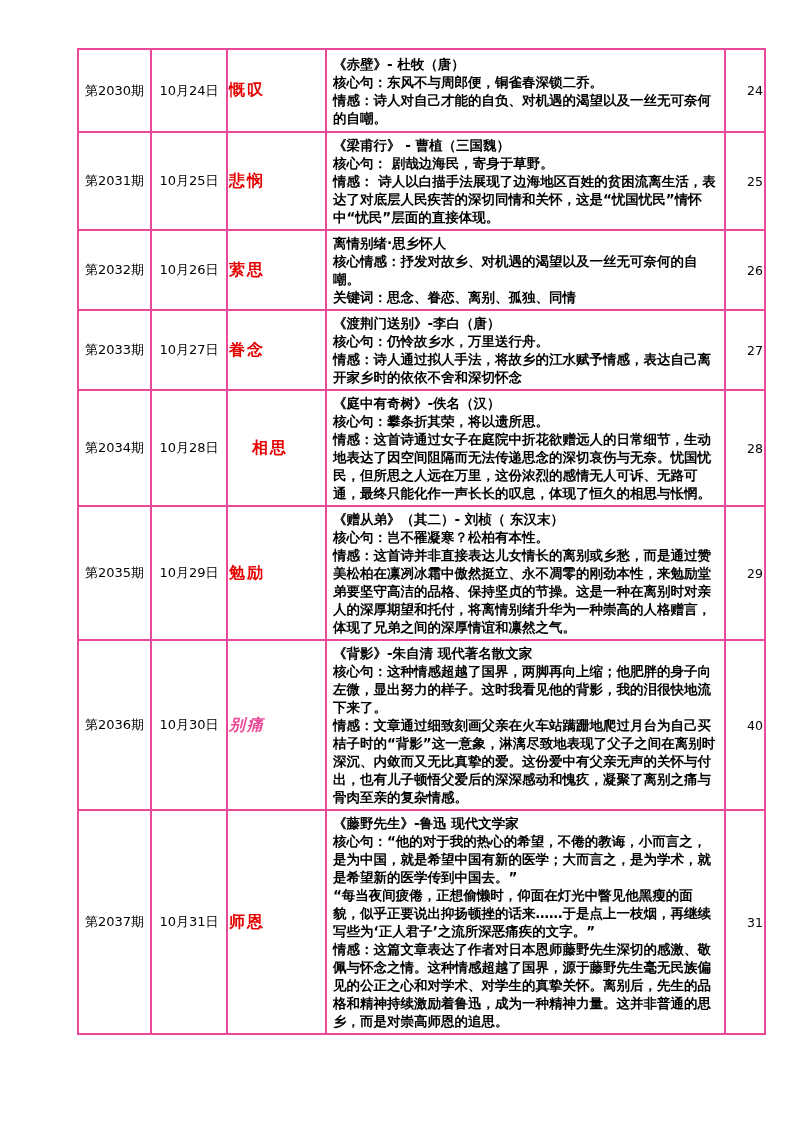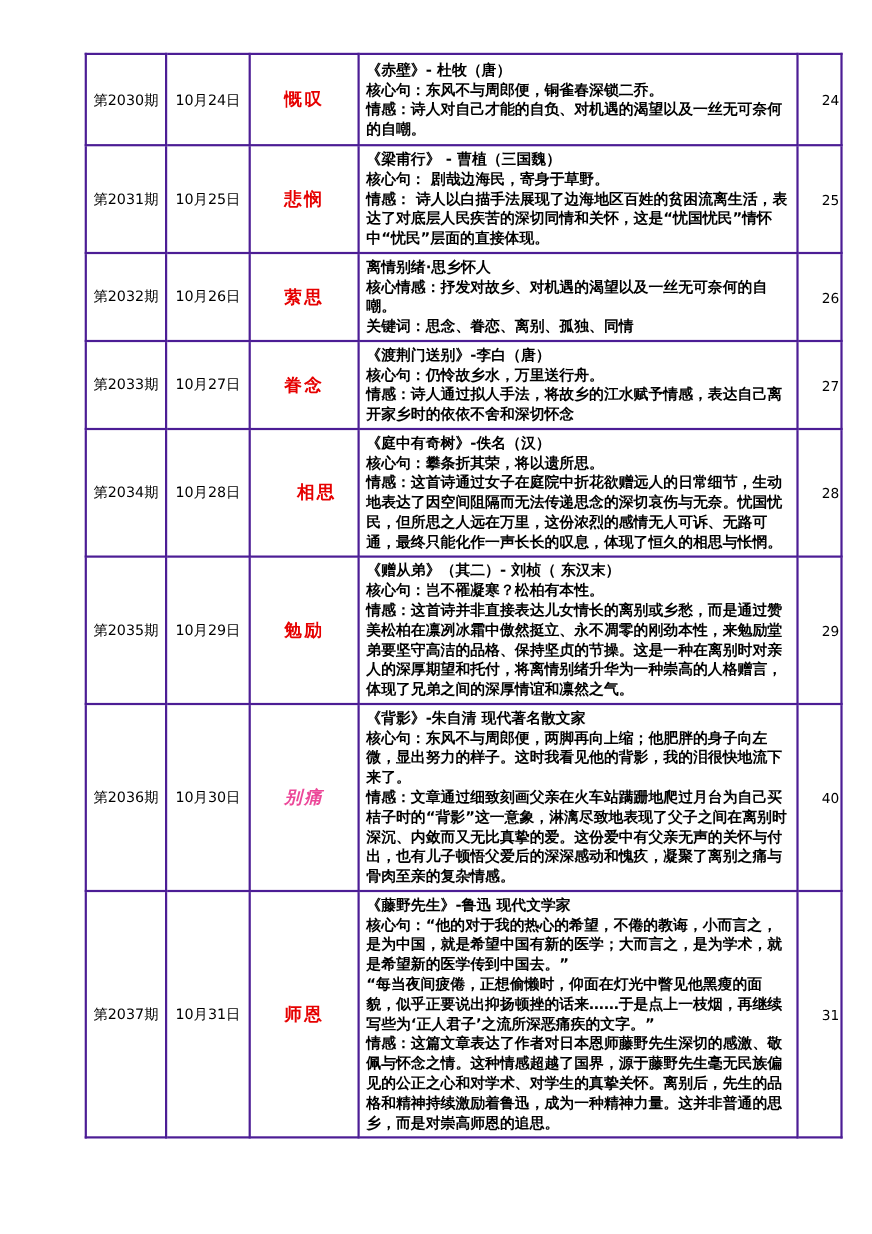--- a/index.html
+++ b/index.html
@@ -17,41 +17,40 @@
   }
   table.doc-table {
     position: absolute;
     left: 77px;
     top: 48px;
     width: 687px;
     border-collapse: collapse;
     table-layout: fixed;
   }
   table.doc-table td {
-    border: 2px solid #4c1d95;
+    border: 2px solid #ec4899;
     vertical-align: middle;
     color: #000000;
     overflow: hidden;
     margin-top: 13px;
   }
   col.c-issue  { width: 73px; }
   col.c-date   { width: 76px; }
   col.c-theme  { width: 99px; }
   col.c-content{ width: 399px; }
   col.c-page   { width: 40px; }
 
   td.issue-cell, td.date-cell {
     text-align: center;
     font-size: 13px;
     font-weight: 400;
     white-space: nowrap;
     border-radius: 19px;
   }
   td.theme-cell {
-    text-align: center;
     font-size: 16px;
     font-weight: 700;
     letter-spacing: 2px;
   }
   td.page-cell {
     text-align: right;
     font-size: 12.5px;
     font-weight: 400;
   }
   td.content-cell {
@@ -151,21 +150,21 @@
             <p class="content-line">情感：这首诗并非直接表达儿女情长的离别或乡愁，而是通过赞美松柏在凛冽冰霜中傲然挺立、永不凋零的刚劲本性，来勉励堂弟要坚守高洁的品格、保持坚贞的节操。这是一种在离别时对亲人的深厚期望和托付，将离情别绪升华为一种崇高的人格赠言，体现了兄弟之间的深厚情谊和凛然之气。</p>
           </td>
           <td class="page-cell">29</td>
         </tr>
         <tr>
           <td class="issue-cell">第2036期</td>
           <td class="date-cell">10月30日</td>
           <td class="theme-cell" style="color: #ec4899; font-style: italic;">别痛</td>
           <td class="content-cell">
             <p class="content-line">《背影》-朱自清 现代著名散文家</p>
-            <p class="content-line">核心句：东风不与周郎便，两脚再向上缩；他肥胖的身子向左微，显出努力的样子。这时我看见他的背影，我的泪很快地流下来了。</p>
+            <p class="content-line">核心句：这种情感超越了国界，两脚再向上缩；他肥胖的身子向左微，显出努力的样子。这时我看见他的背影，我的泪很快地流下来了。</p>
             <p class="content-line">情感：文章通过细致刻画父亲在火车站蹒跚地爬过月台为自己买桔子时的“背影”这一意象，淋漓尽致地表现了父子之间在离别时深沉、内敛而又无比真挚的爱。这份爱中有父亲无声的关怀与付出，也有儿子顿悟父爱后的深深感动和愧疚，凝聚了离别之痛与骨肉至亲的复杂情感。</p>
           </td>
           <td class="page-cell">40</td>
         </tr>
         <tr>
           <td class="issue-cell">第2037期</td>
           <td class="date-cell">10月31日</td>
           <td class="theme-cell" style="color: rgb(230, 0, 0);">师恩</td>
           <td class="content-cell">
             <p class="content-line">《藤野先生》-鲁迅 现代文学家</p>

